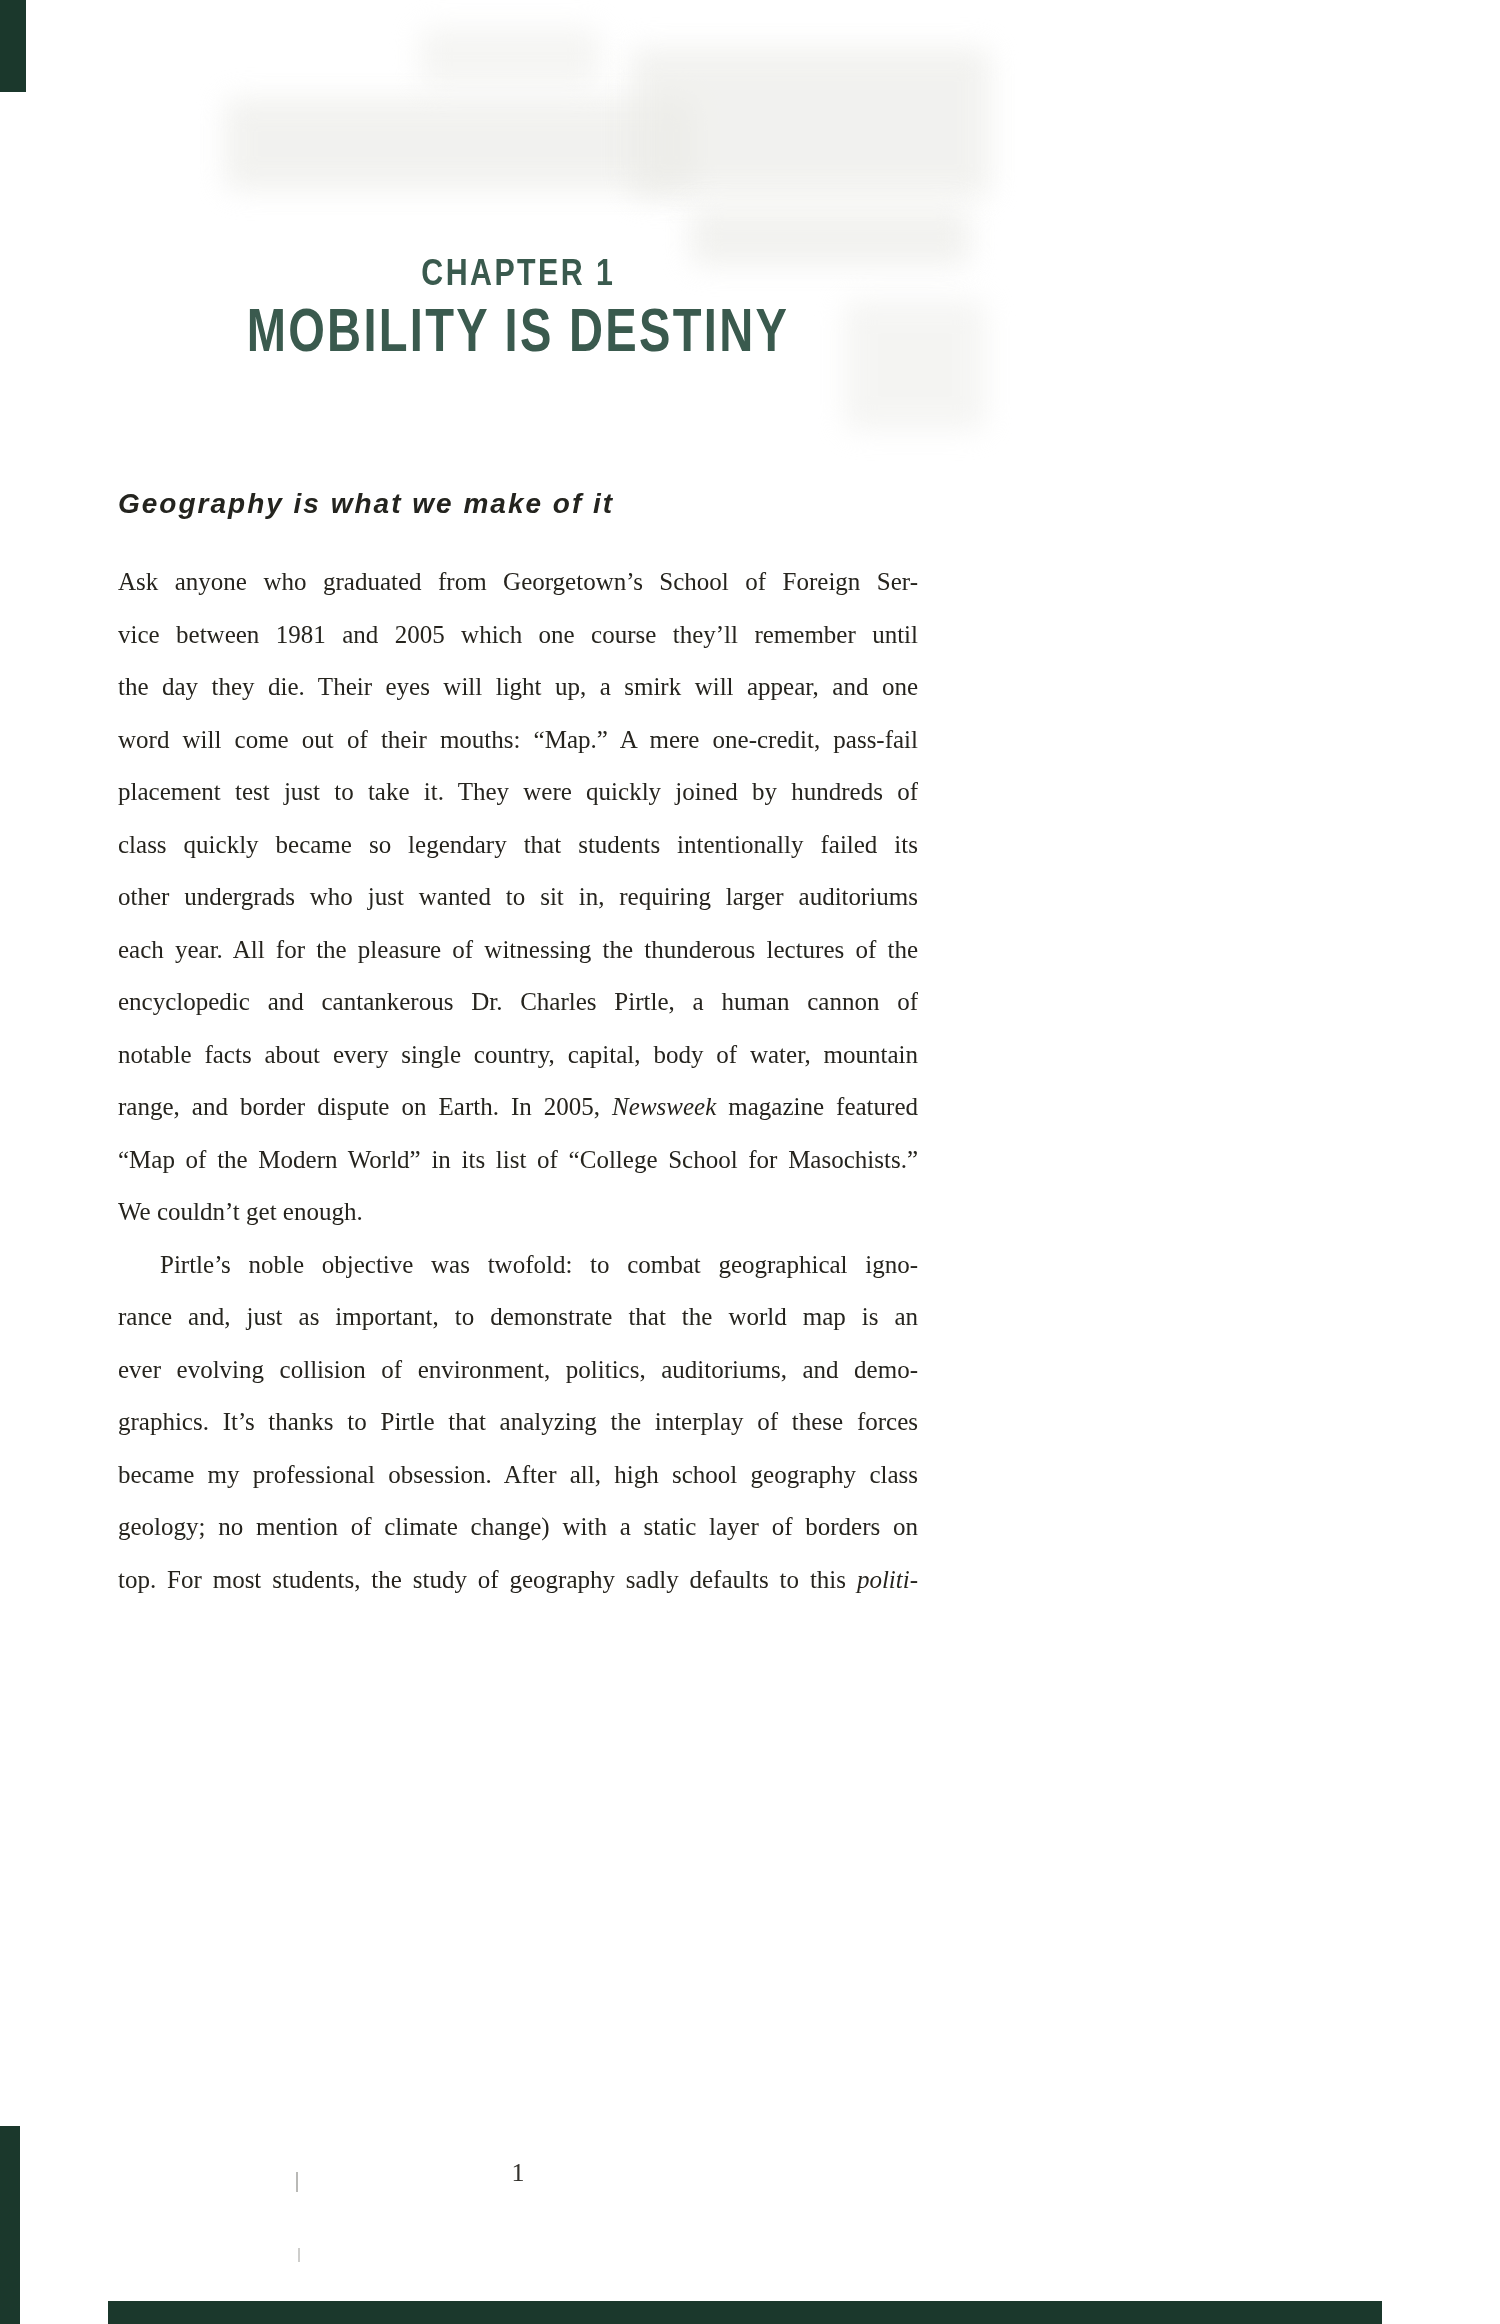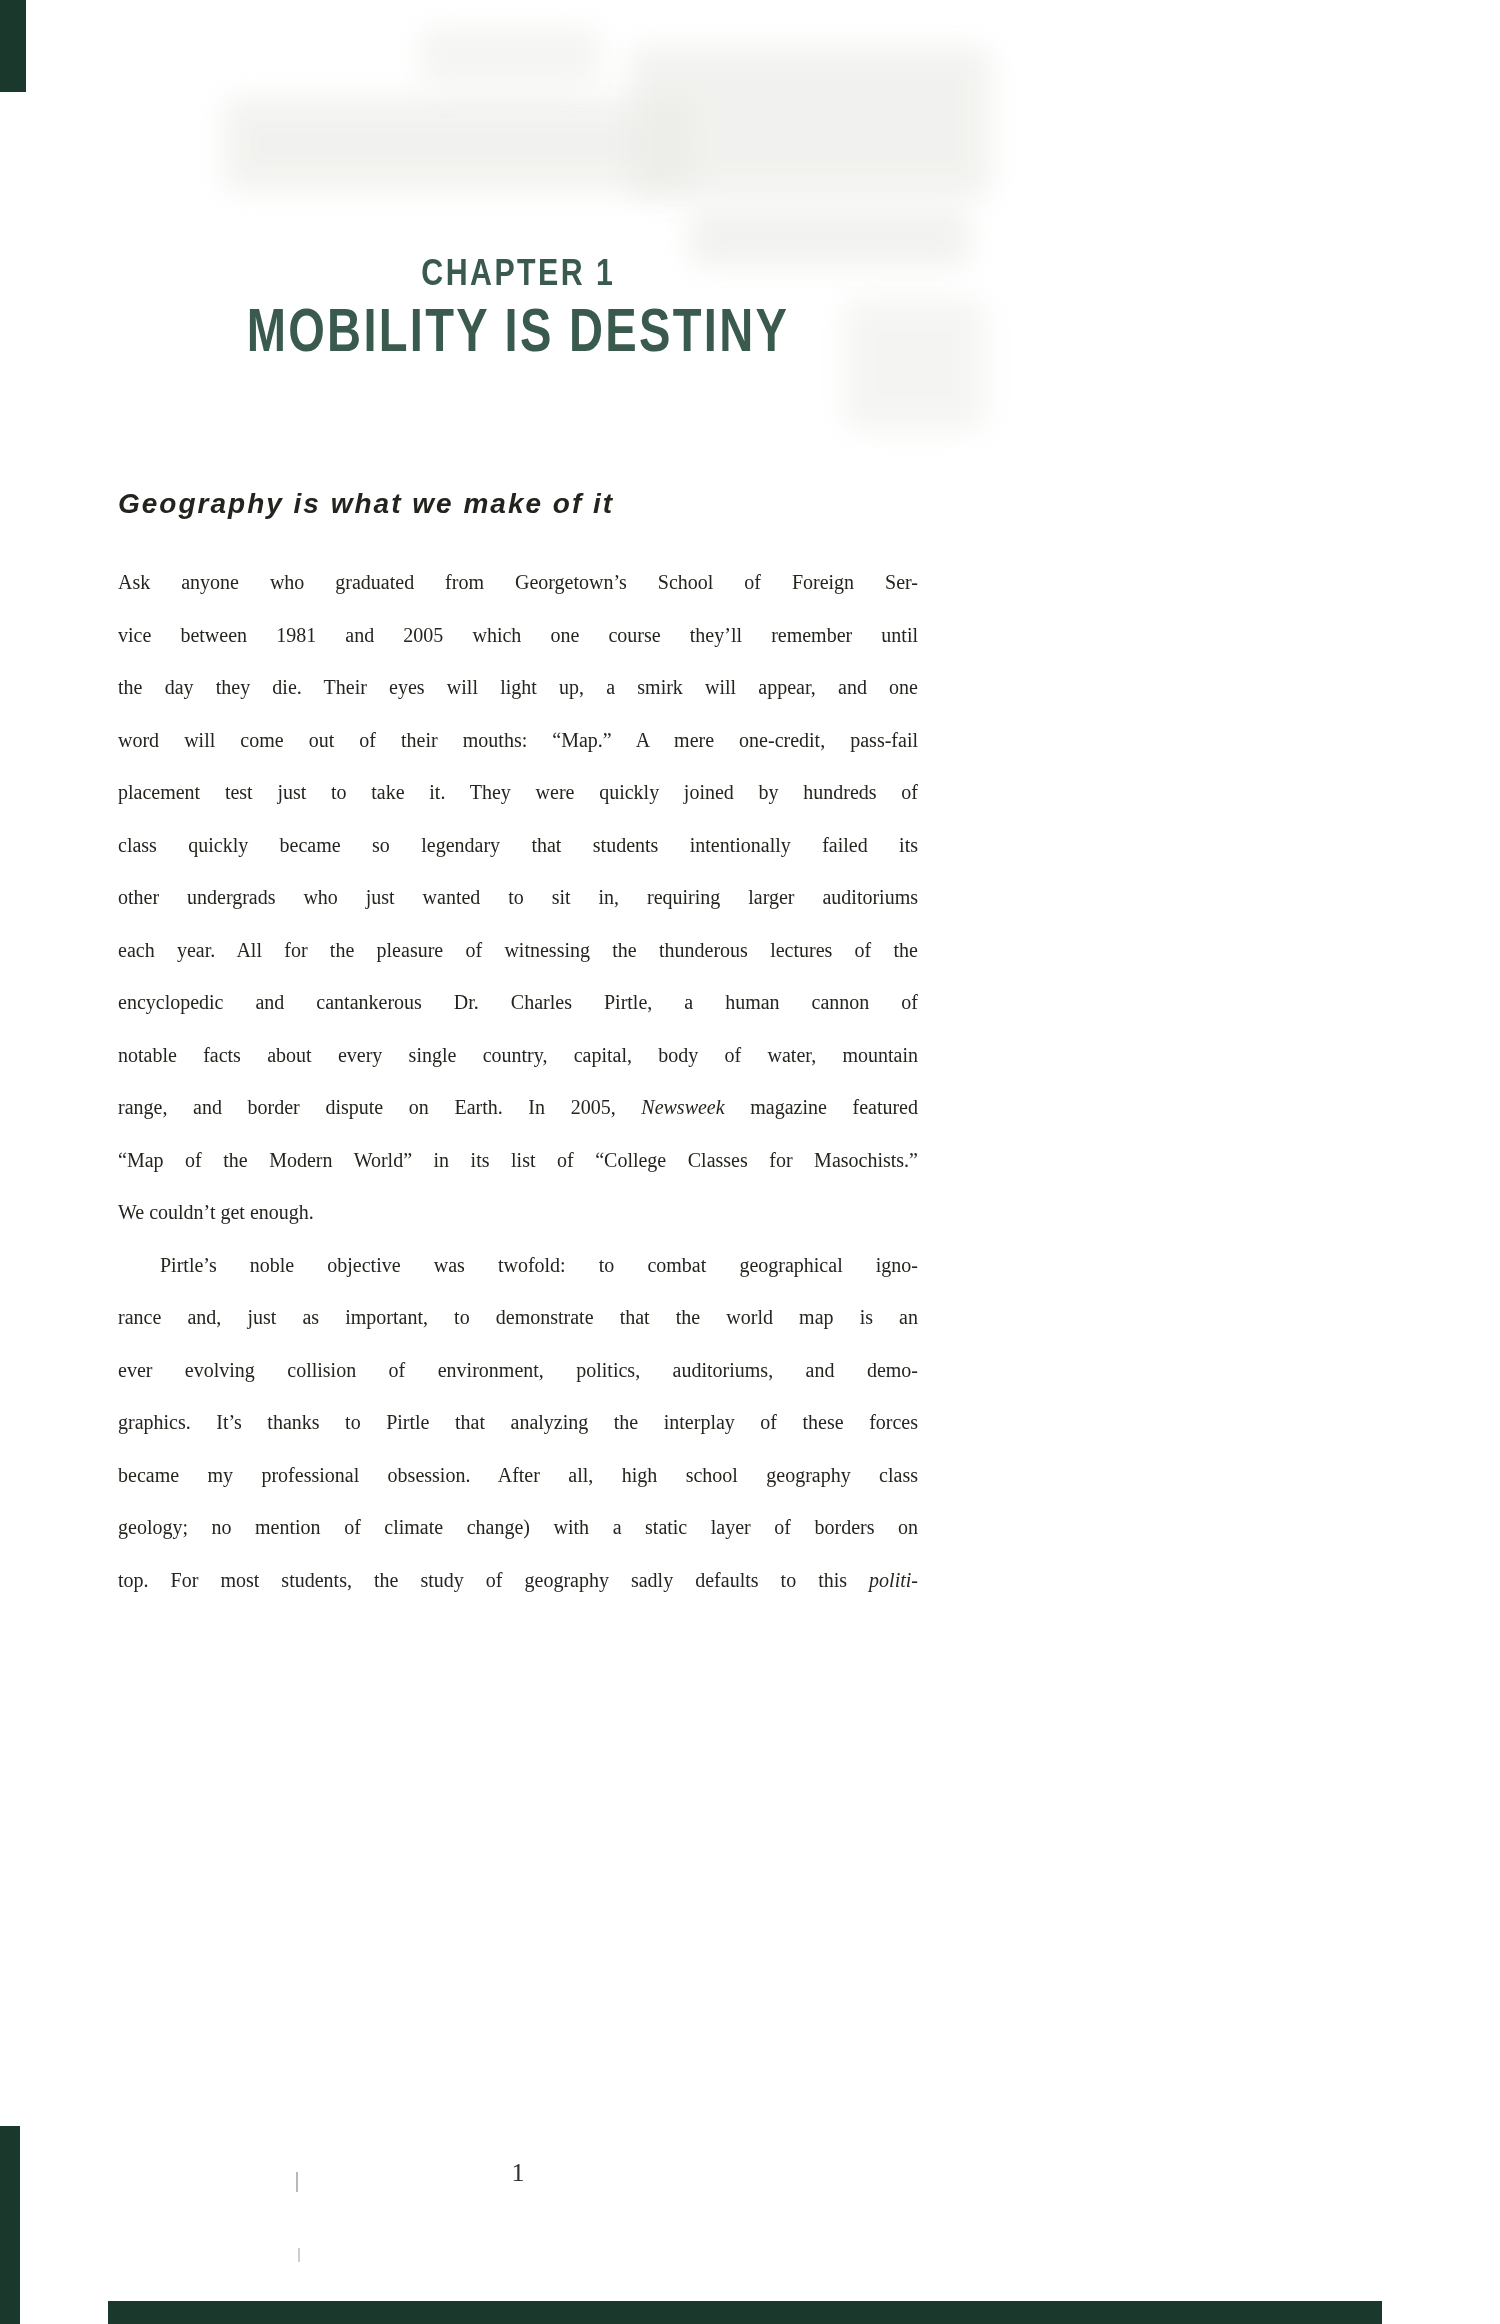--- a/index.html
+++ b/index.html
@@ -75,21 +75,21 @@
     font-family: "Liberation Sans", sans-serif;
     font-style: italic;
     font-weight: bold;
     font-size: 28px;
     letter-spacing: 2px;
     color: var(--subtitle-text, #24241f);
     white-space: nowrap;
   }
   .body-text {
     top: 556px;
-    font-size: 20px;
+    font-size: 25px;
     line-height: 52.5px;
     color: var(--body-text, #26241e);
   }
   .line {
     text-align: justify;
     text-align-last: justify;
     height: 52.5px;
     overflow: hidden;
   }
   .line.no-just { text-align-last: left; }
@@ -142,21 +142,21 @@
         <div class="line">vice between 1981 and 2005 which one course they’ll remember until</div>
         <div class="line">the day they die. Their eyes will light up, a smirk will appear, and one</div>
         <div class="line">word will come out of their mouths: “Map.” A mere one-credit, pass-fail</div>
         <div class="line">placement test just to take it. They were quickly joined by hundreds of</div>
         <div class="line">class quickly became so legendary that students intentionally failed its</div>
         <div class="line">other undergrads who just wanted to sit in, requiring larger auditoriums</div>
         <div class="line">each year. All for the pleasure of witnessing the thunderous lectures of the</div>
         <div class="line">encyclopedic and cantankerous Dr. Charles Pirtle, a human cannon of</div>
         <div class="line">notable facts about every single country, capital, body of water, mountain</div>
         <div class="line">range, and border dispute on Earth. In 2005, <span class="em">Newsweek</span> magazine featured</div>
-        <div class="line">“Map of the Modern World” in its list of “College Classes for Masochists.”</div>
+        <div class="line">“Map of the Modern World” in its list of “College School for Masochists.”</div>
         <div class="line no-just">We couldn’t get enough.</div>
       </div>
       <div>
         <div class="line indent">Pirtle’s noble objective was twofold: to combat geographical igno-</div>
         <div class="line">rance and, just as important, to demonstrate that the world map is an</div>
         <div class="line">ever evolving collision of environment, politics, auditoriums, and demo-</div>
         <div class="line">graphics. It’s thanks to Pirtle that analyzing the interplay of these forces</div>
         <div class="line">became my professional obsession. After all, high school geography class</div>
         <div class="line">geology; no mention of climate change) with a static layer of borders on</div>
         <div class="line">top. For most students, the study of geography sadly defaults to this <span class="em">politi-</span></div>

